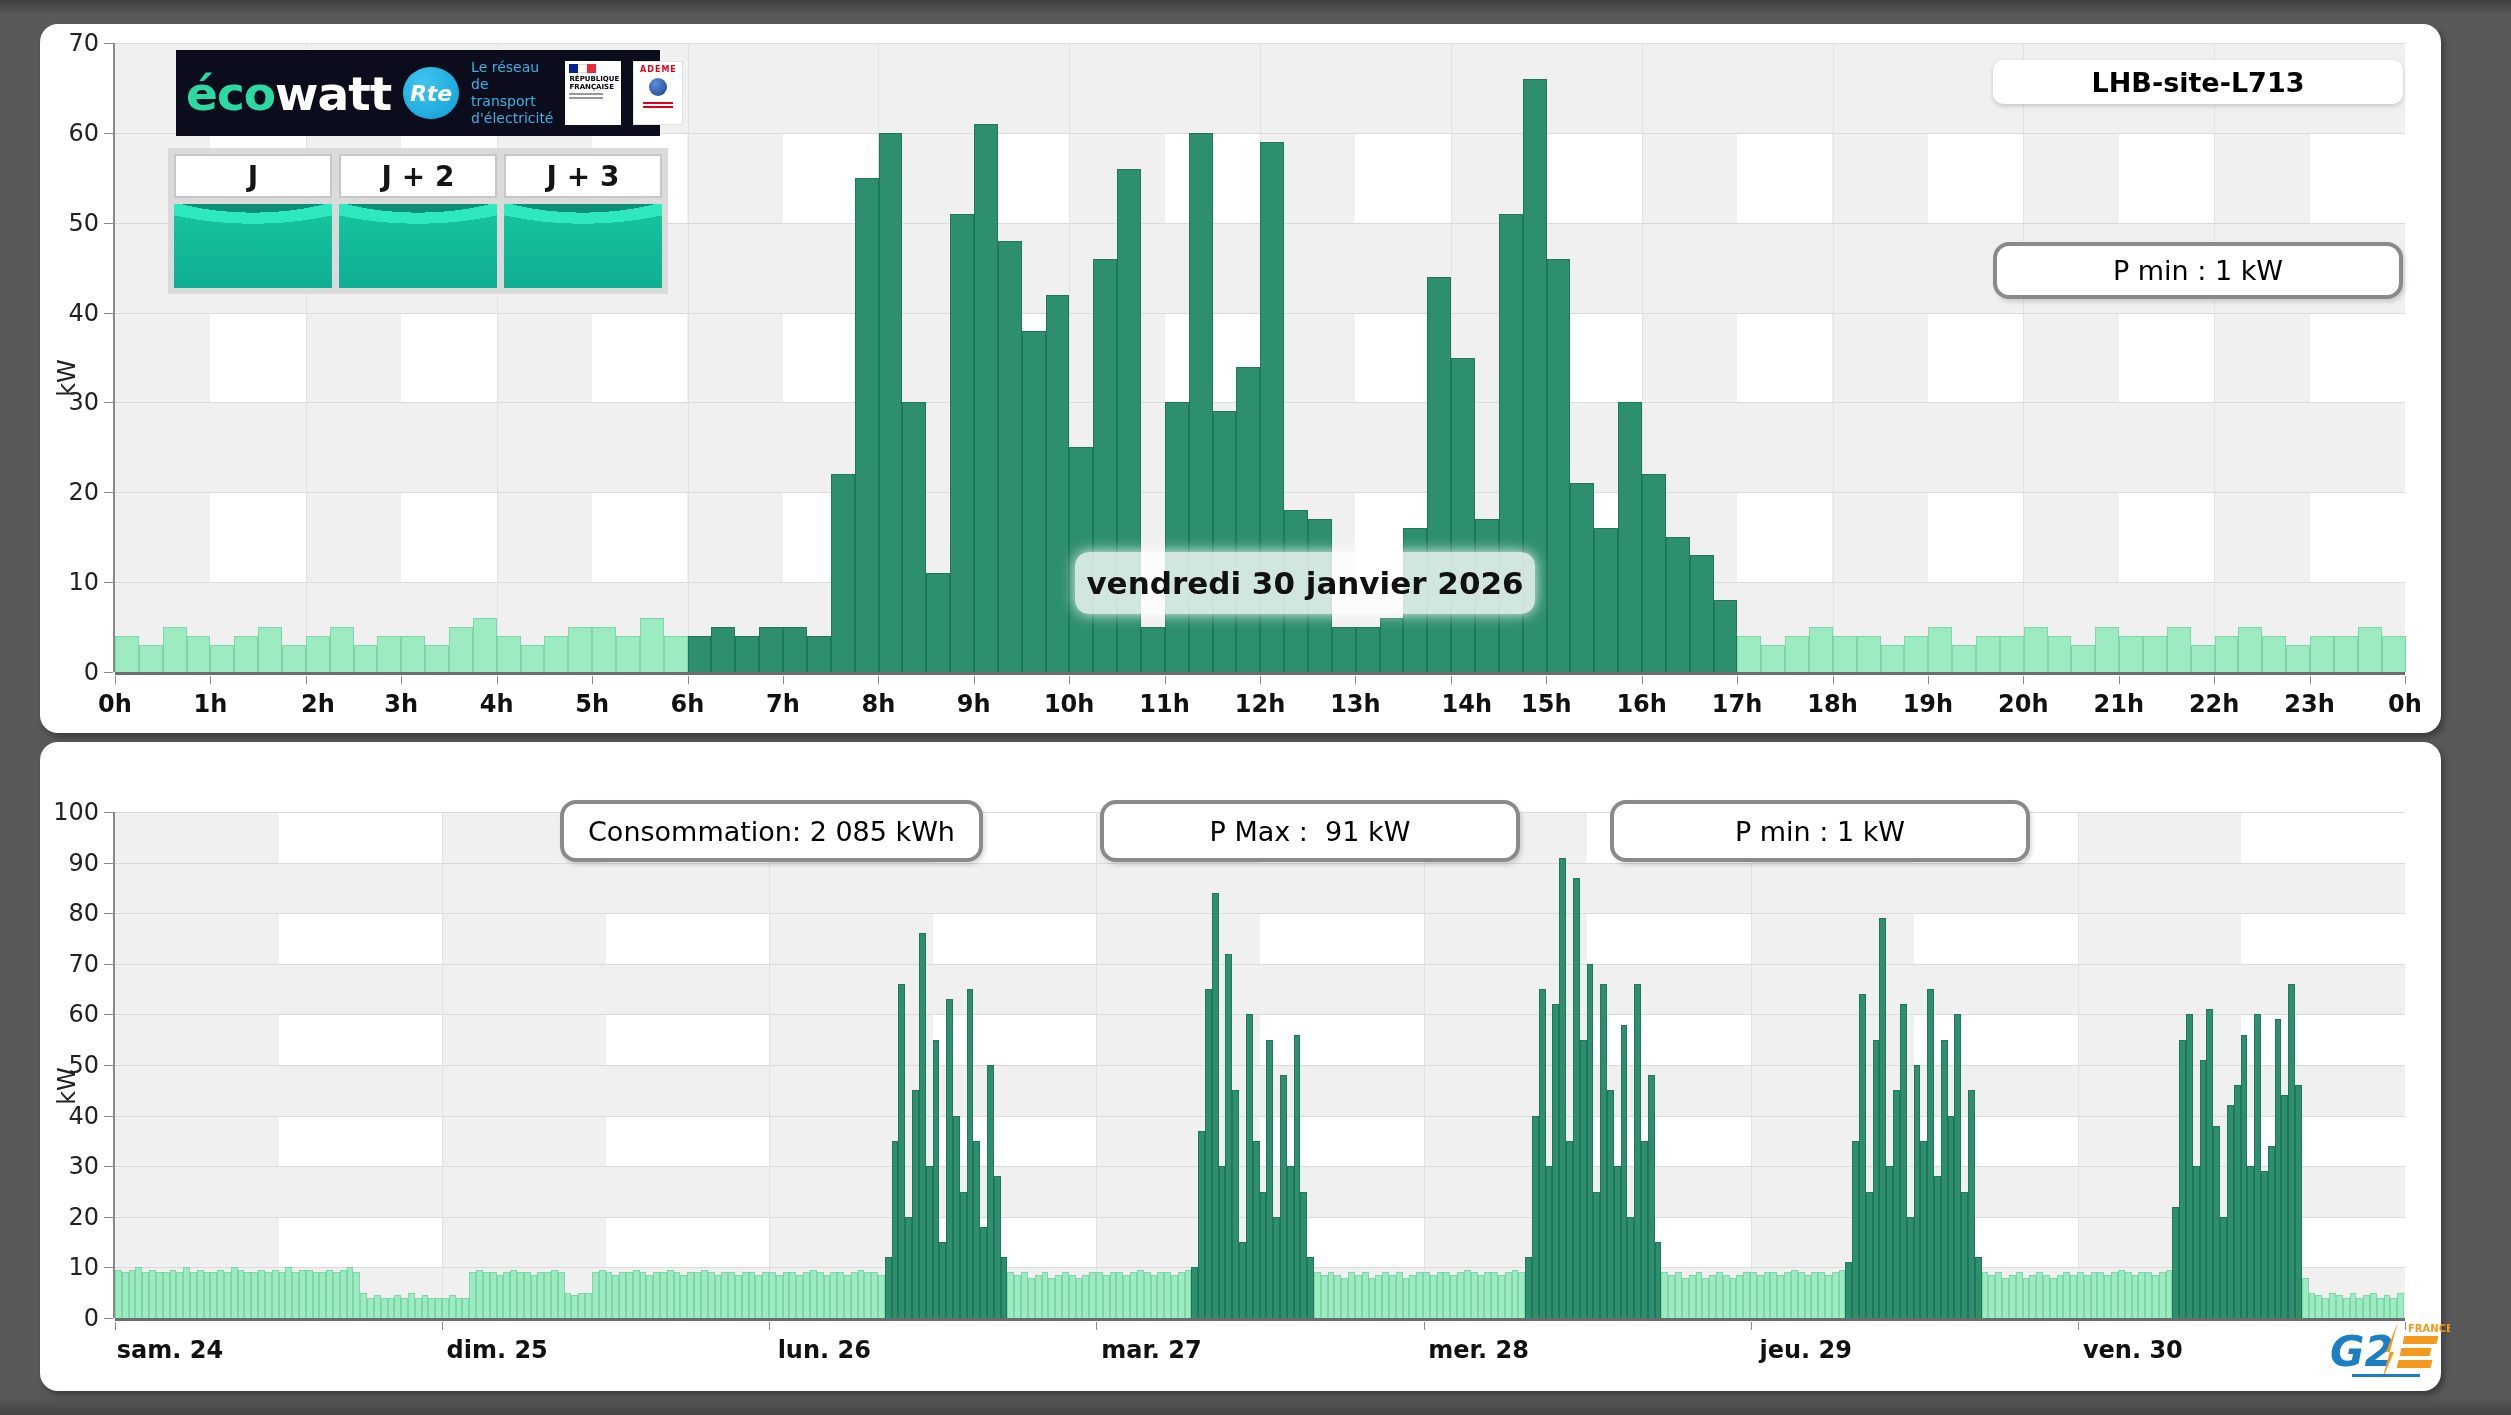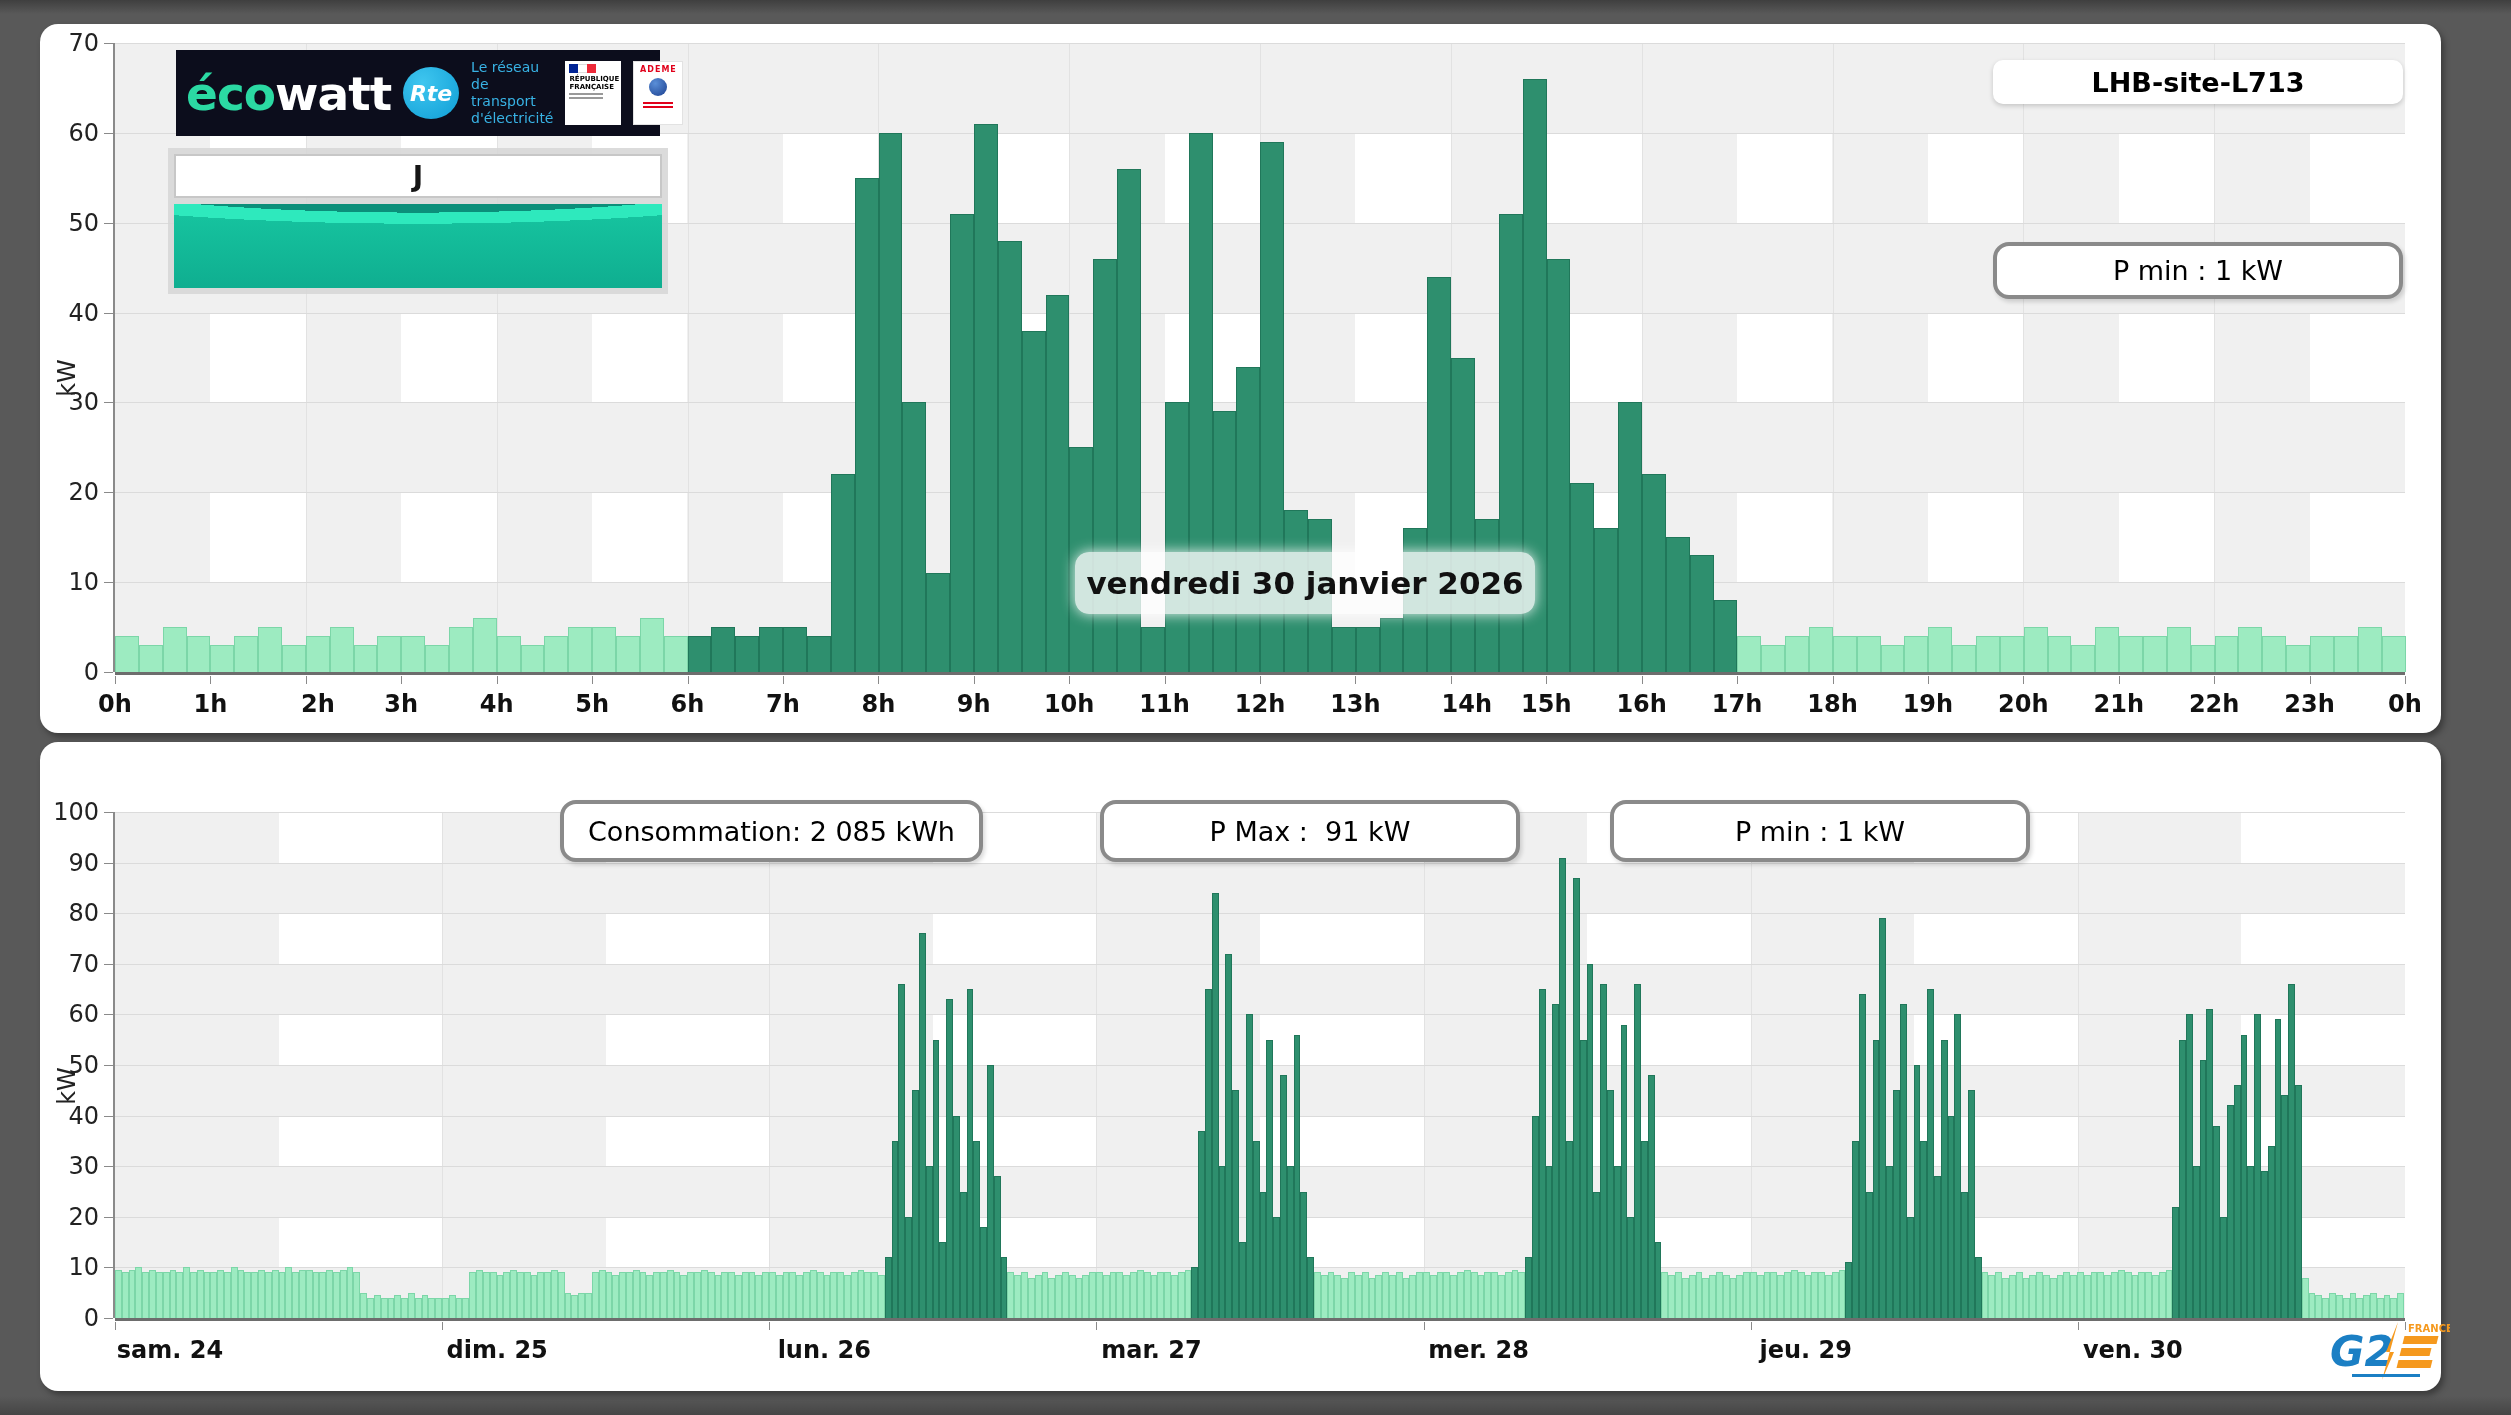--- a/index.html
+++ b/index.html
@@ -306,20 +306,28 @@
       <div class="ademe-l"></div>
       <div class="ademe-l"></div>
     </div>
   </div>
 
   <div class="tiles">
     <div class="tile">
       <div class="tile-head">J</div>
       <div class="tile-img"></div>
     </div>
+    <div class="tile">
+      <div class="tile-head">J + 2</div>
+      <div class="tile-img"></div>
+    </div>
+    <div class="tile">
+      <div class="tile-head">J + 3</div>
+      <div class="tile-img"></div>
+    </div>
   </div>
 
   <div class="datebox">vendredi 30 janvier 2026</div>
 
   <div class="sitebox">LHB-site-L713</div>
   <div class="statbox s-top st2">P min : 1 kW</div>
 </section>
 
 <section class="panel bottom">
   <div class="plot plot-bottom" id="plot-bottom">

